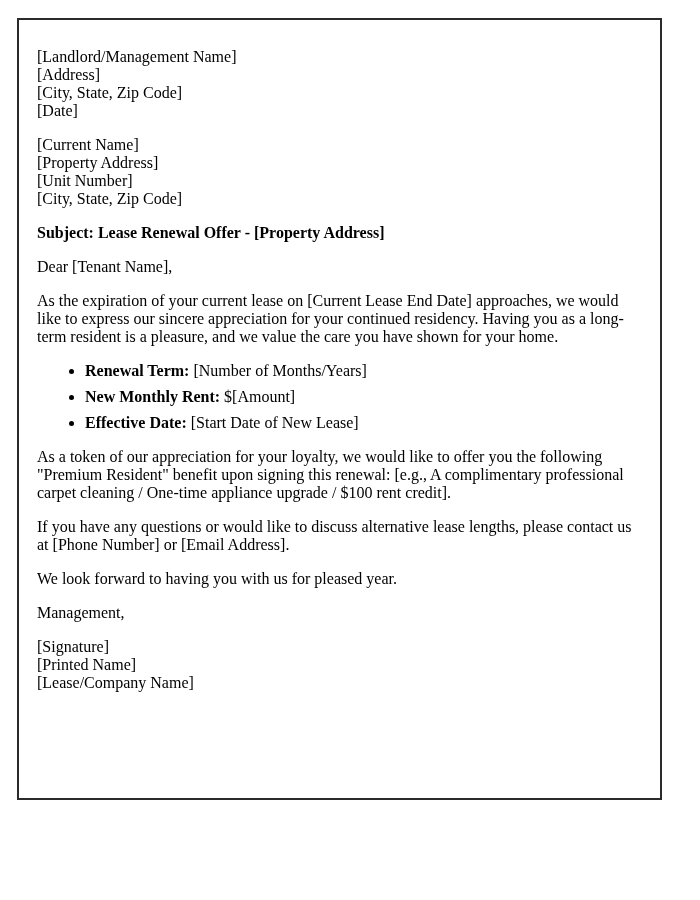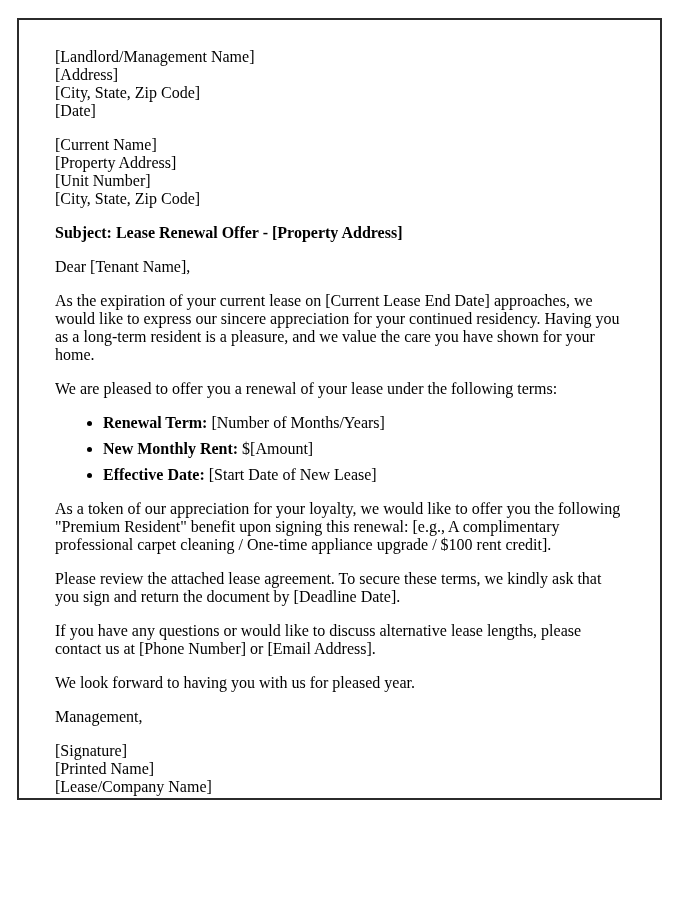--- a/index.html
+++ b/index.html
@@ -17,21 +17,21 @@
     overflow: hidden;
   }
   .page {
     position: absolute;
     left: 17px;
     top: 18px;
     width: 645px;
     height: 782px;
     background: var(--page-bg);
     border: 2px solid var(--border-color);
-    padding: 28px 36px;
+    padding: 28px 18px;
     font-family: "Liberation Serif", "DejaVu Serif", serif;
     font-size: 16px;
     line-height: normal;
     color: var(--text-color);
   }
   .page p { margin: 16px 0; }
   .page p:first-child { margin-top: 0; }
   .block { margin: 16px 0; }
   .block:first-child { margin-top: 0; }
   .bold { font-weight: bold; }
@@ -60,31 +60,29 @@
     <div>[Unit Number]</div>
     <div>[City, State, Zip Code]</div>
   </div>
 
   <p class="bold">Subject: Lease Renewal Offer - [Property Address]</p>
 
   <p>Dear [Tenant Name],</p>
 
   <p>As the expiration of your current lease on [Current Lease End Date] approaches, we would like to express our sincere appreciation for your continued residency. Having you as a long-term resident is a pleasure, and we value the care you have shown for your home.</p>
 
-  <p>We are pleased to offer you a renewal of your lease under the following terms:</p>
 
   <ul class="terms-list">
     <li><span class="term-label">Renewal Term:</span> <span>[Number of Months/Years]</span></li>
     <li><span class="term-label">New Monthly Rent:</span> <span>$[Amount]</span></li>
     <li><span class="term-label">Effective Date:</span> <span>[Start Date of New Lease]</span></li>
   </ul>
 
   <p>As a token of our appreciation for your loyalty, we would like to offer you the following "Premium Resident" benefit upon signing this renewal: [e.g., A complimentary professional carpet cleaning / One-time appliance upgrade / $100 rent credit].</p>
 
-  <p>Please review the attached lease agreement. To secure these terms, we kindly ask that you sign and return the document by [Deadline Date].</p>
 
   <p>If you have any questions or would like to discuss alternative lease lengths, please contact us at [Phone Number] or [Email Address].</p>
 
   <p>We look forward to having you with us for pleased year.</p>
 
   <p>Management,</p>
 
   <div class="block">
     <div>[Signature]</div>
     <div>[Printed Name]</div>

